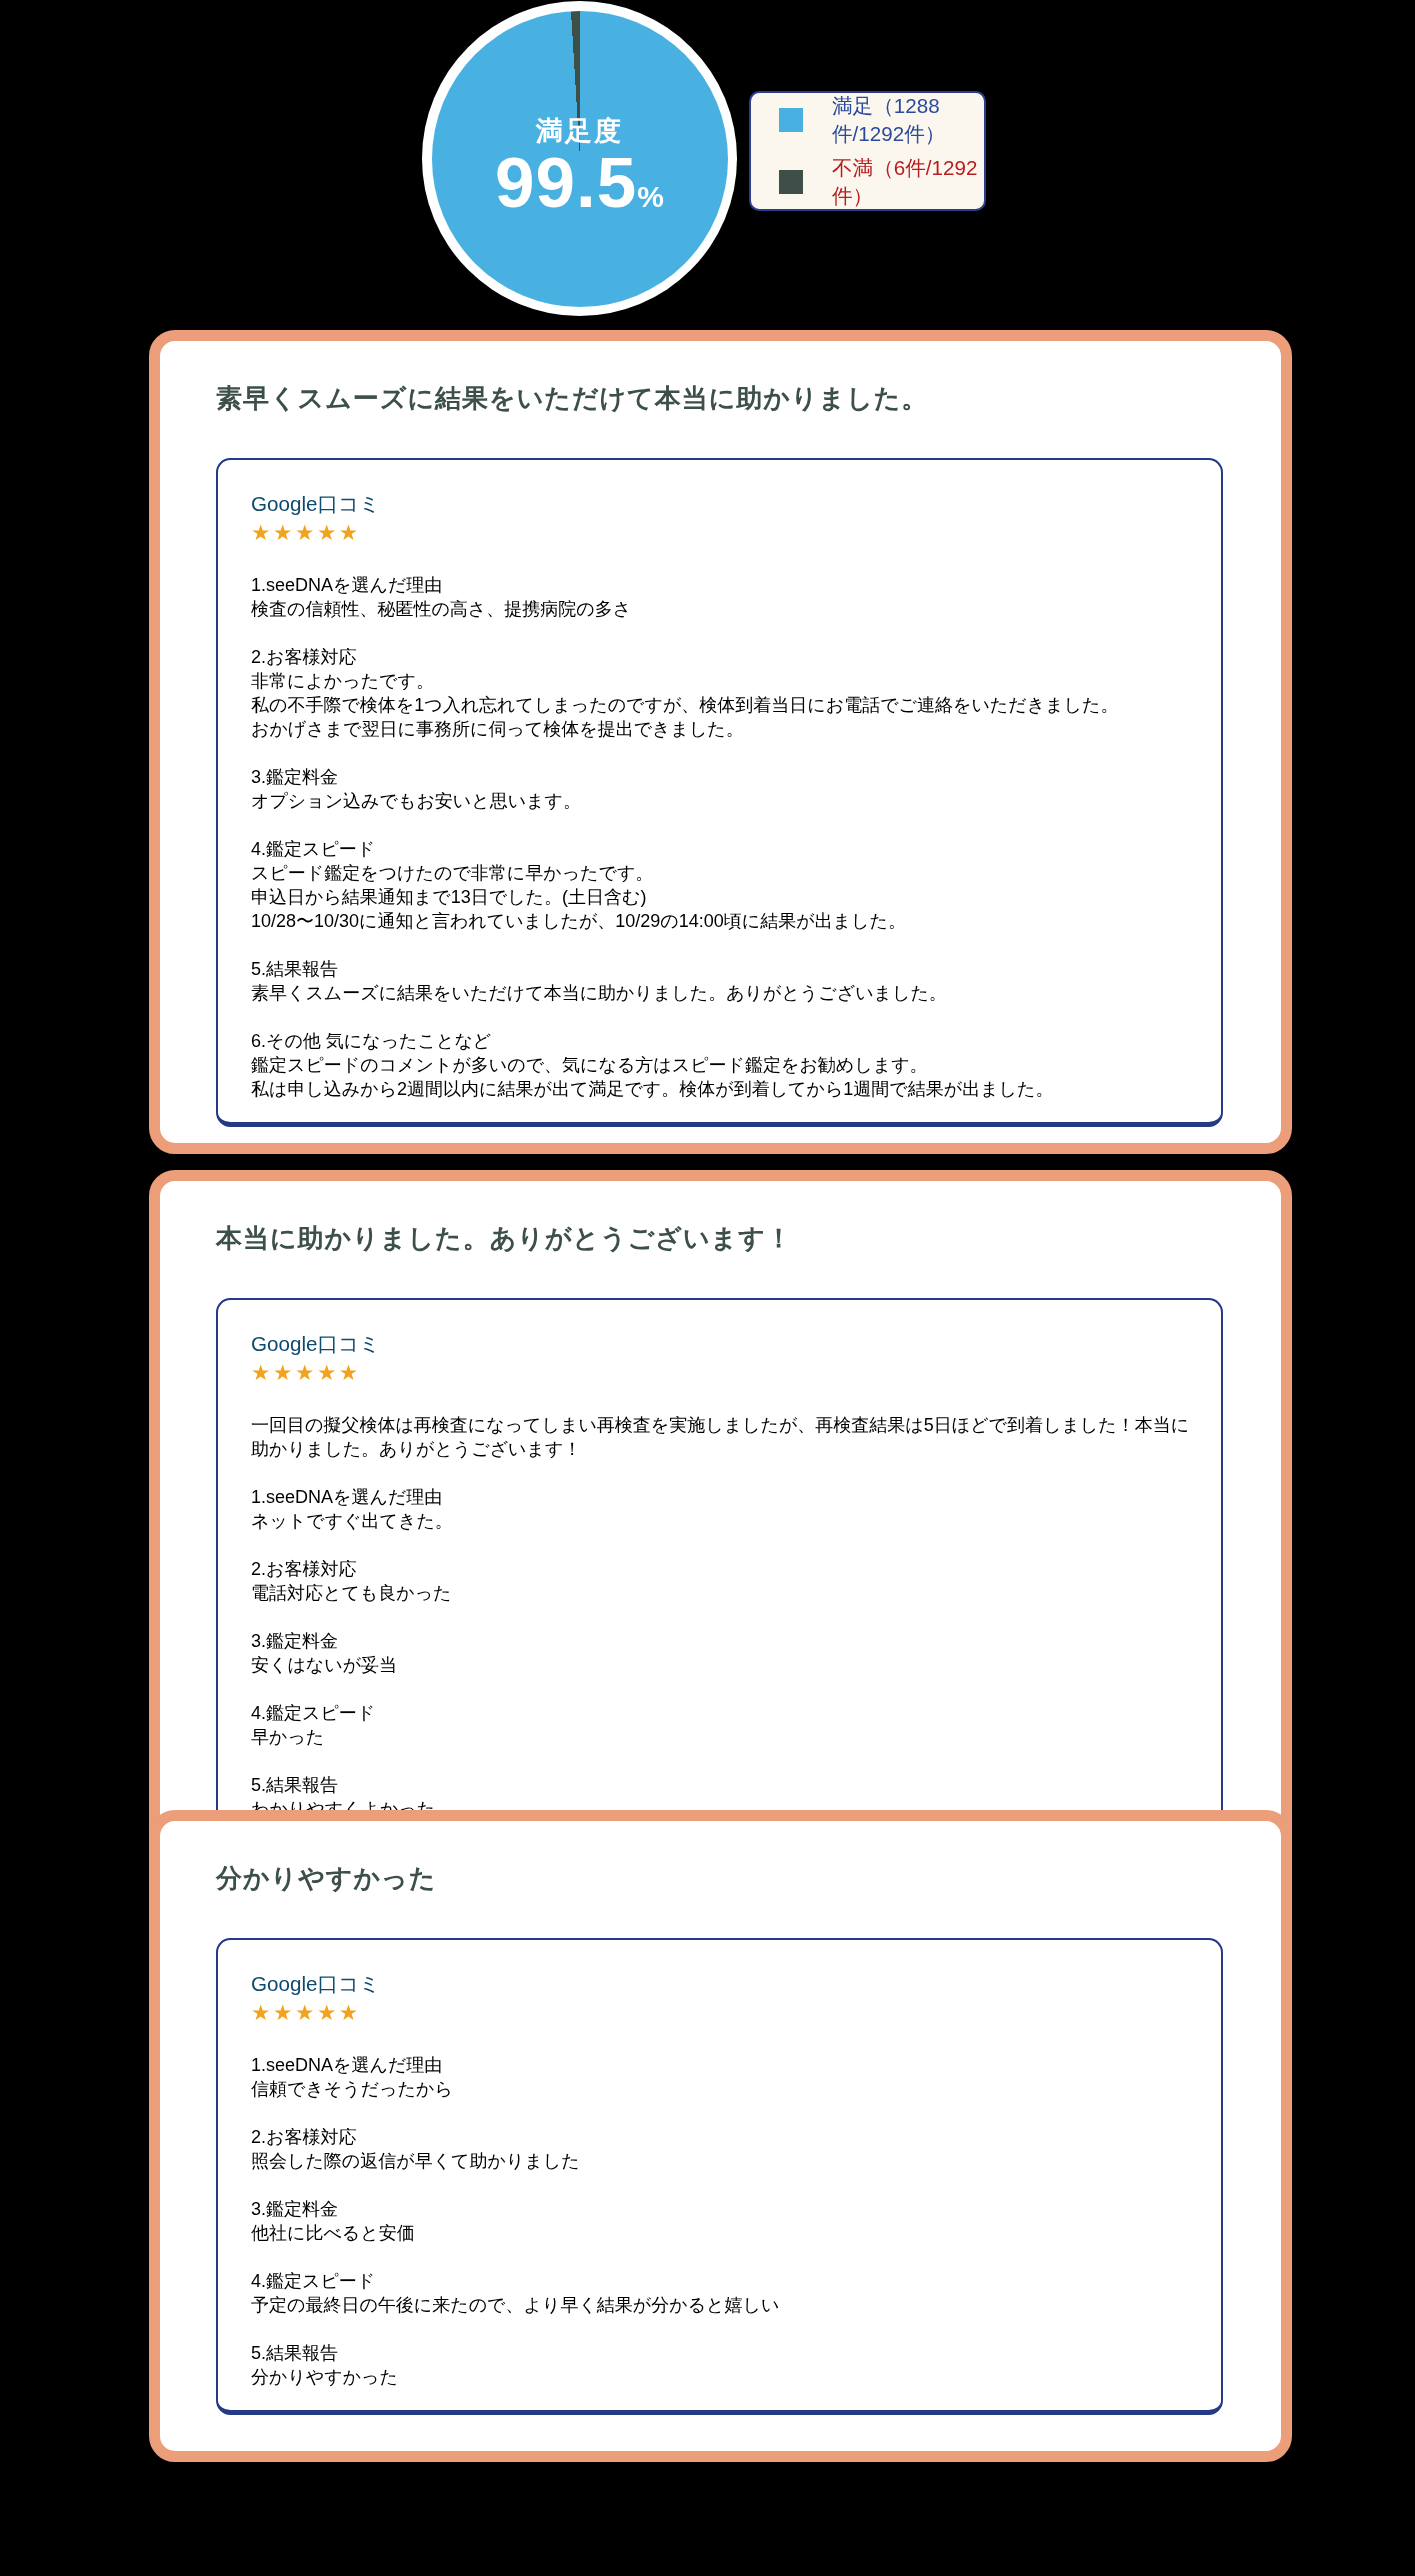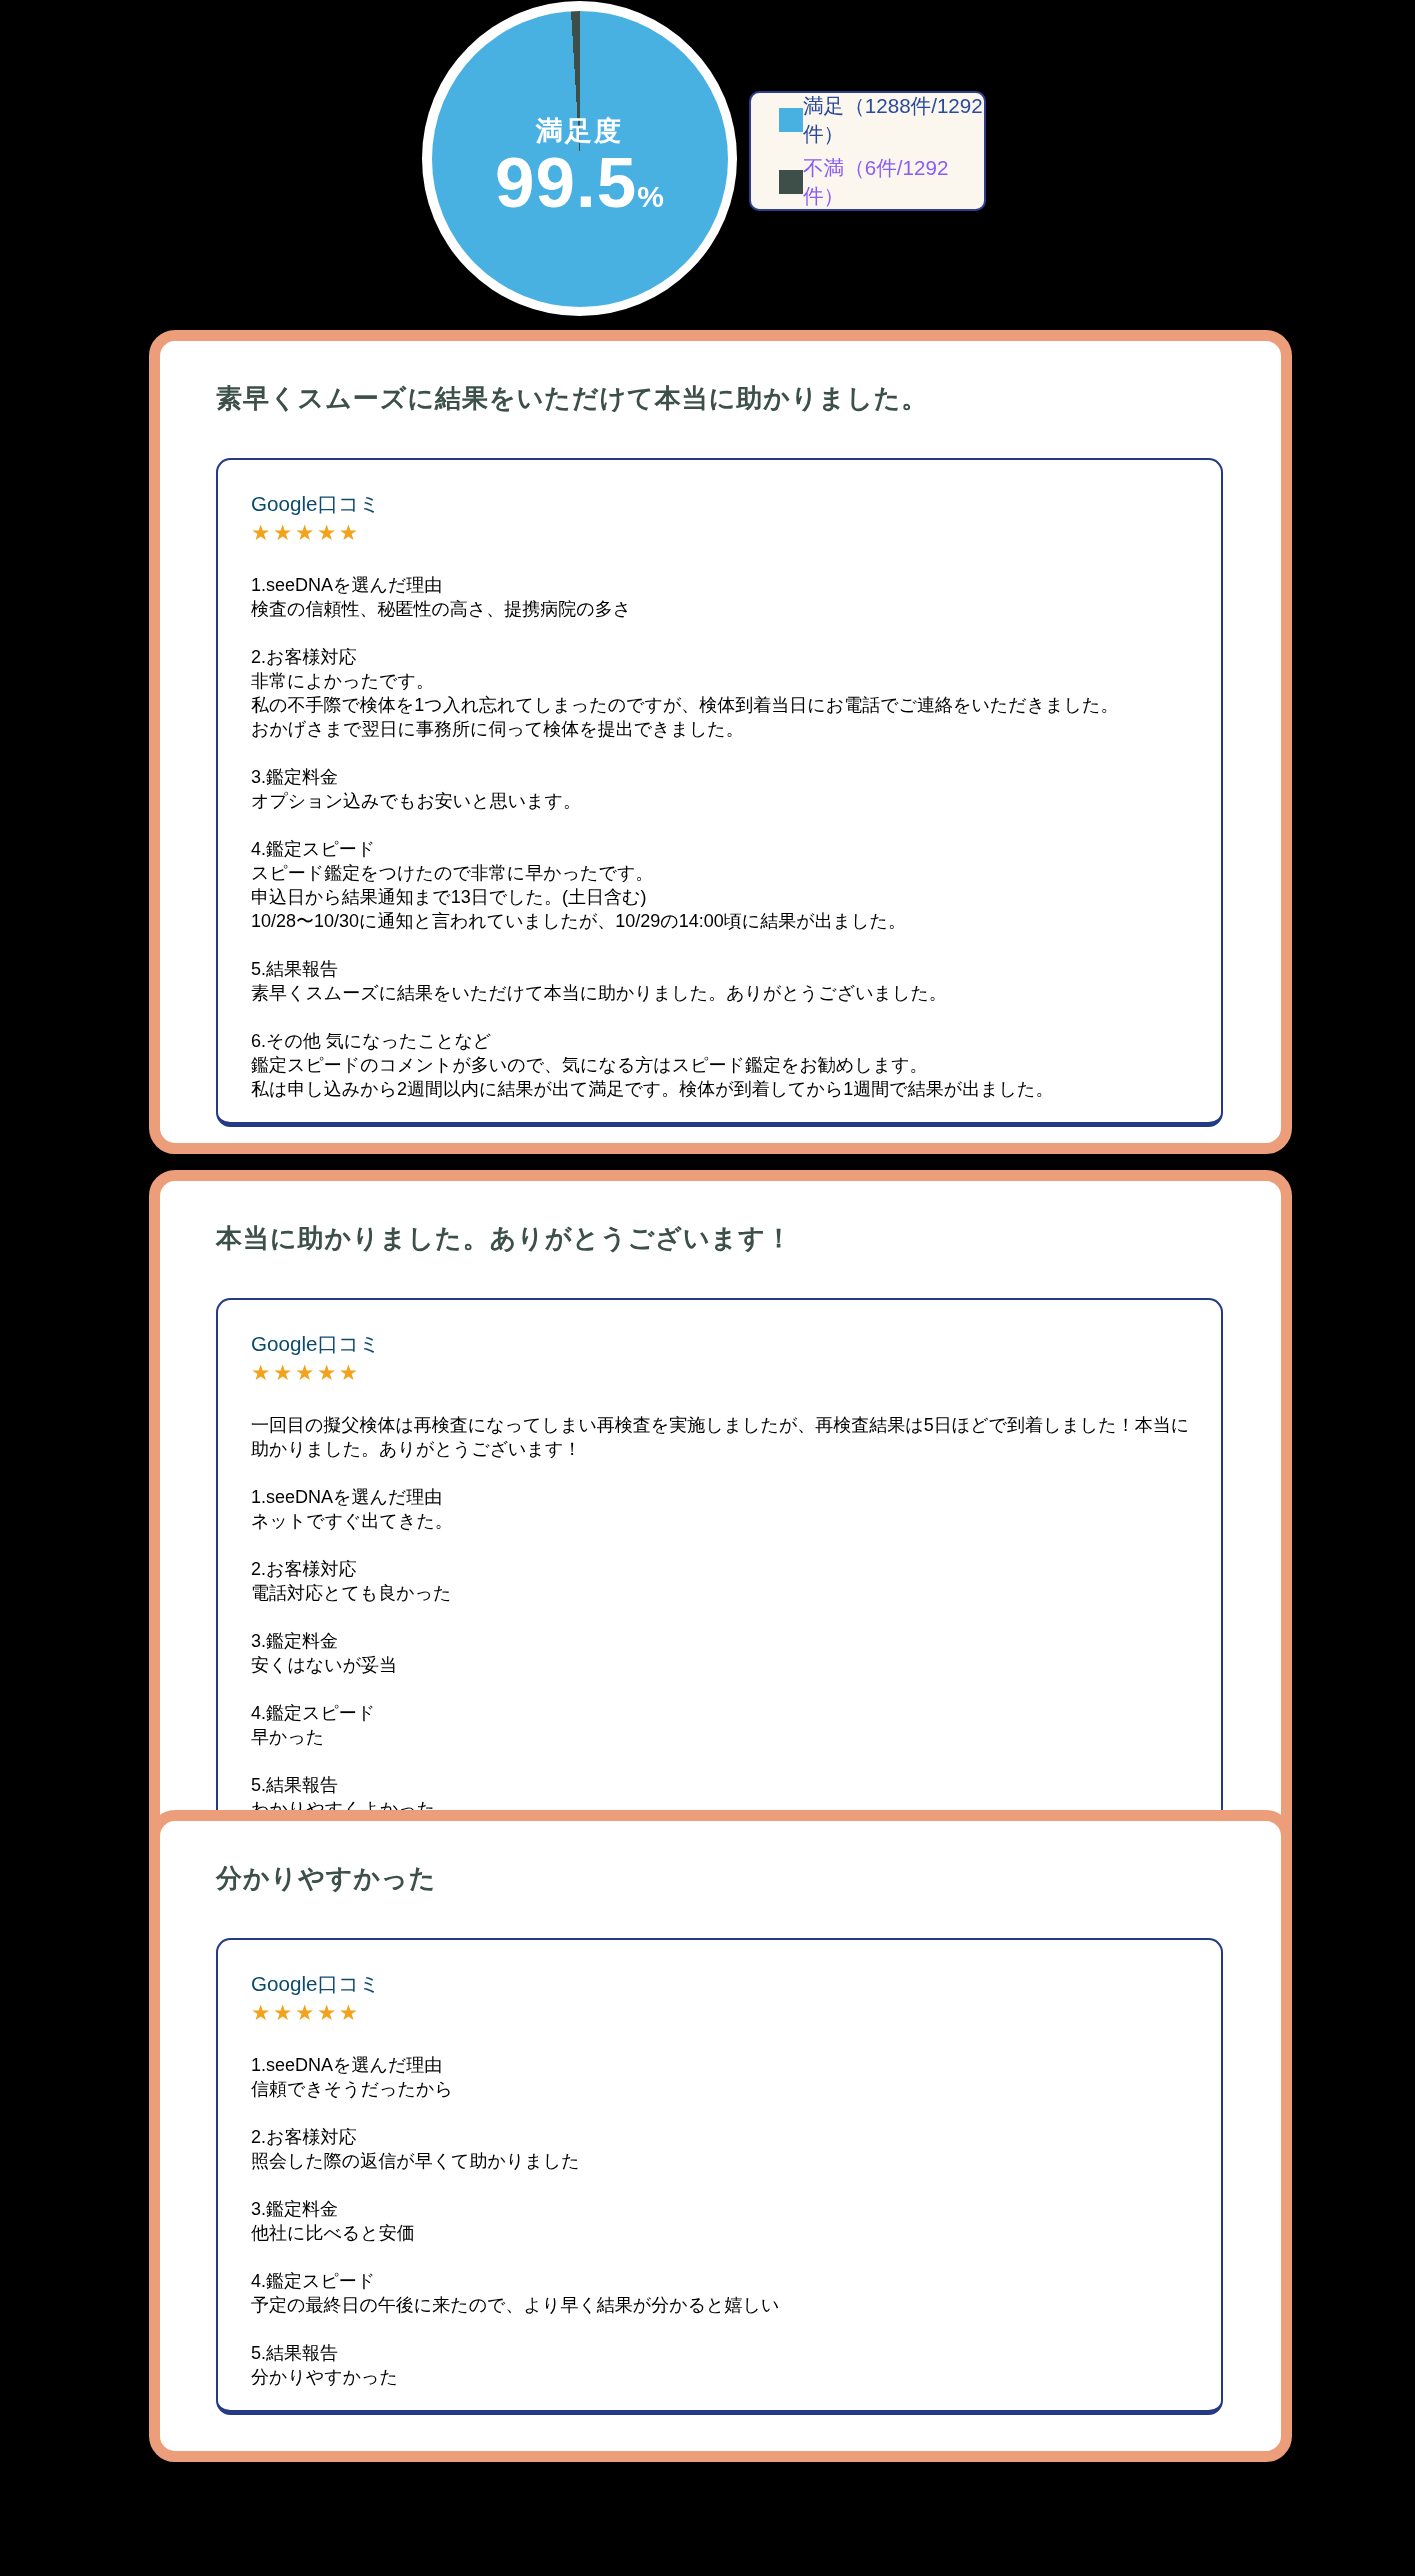--- a/index.html
+++ b/index.html
@@ -26,21 +26,21 @@
   .pie-label{margin-top:112px;font-size:27px;font-weight:bold;letter-spacing:2.1px;}
   .pie-value-row{margin-top:-5.2px;line-height:1.1;}
   .pie-value{font-size:71px;font-weight:bold;letter-spacing:1px;}
   .pie-percent{font-size:30px;font-weight:bold;}
   .legend{
     position:absolute;left:749px;top:91px;width:237px;height:120px;
     box-sizing:border-box;border-radius:10.3px;
     display:flex;flex-direction:column;justify-content:center;
     padding-left:28px;gap:6.7px;
   }
-  .legend-item{display:flex;align-items:center;gap:0;}
+  .legend-item{display:flex;align-items:center;gap:29px;}
   .legend-swatch{width:24px;height:24px;flex:0 0 auto;}
   .legend-label{font-size:20.6px;}
   
   .card{
     position:absolute;left:149px;width:1143px;
     background:#fff;border:11.3px solid #ec9d79;border-radius:26px;
     box-sizing:border-box;padding:41px 58px 0 56px;overflow:hidden;
   }
   .card-1{top:330px;height:824px;}
   .card-2{top:1170px;height:739px;}
@@ -72,21 +72,21 @@
   </div>
 </div>
 
 <div class="legend" id="legend" style="background: rgb(251, 247, 238); border: 2.1px solid rgb(44, 62, 142);">
   <div class="legend-item">
     <span class="legend-swatch" style="background: rgb(73, 176, 226);"></span>
     <span class="legend-label" style="color: rgb(43, 74, 155);">満足（1288件/1292件）</span>
   </div>
   <div class="legend-item">
     <span class="legend-swatch" style="background: rgb(61, 79, 72);"></span>
-    <span class="legend-label" style="color: #8b5cf6;">不満（6件/1292件）</span>
+    <span class="legend-label" style="color: #b91c1c;">不満（6件/1292件）</span>
   </div>
 </div>
 
 <section class="card card-1">
   <h2 class="card-title">素早くスムーズに結果をいただけて本当に助かりました。</h2>
   <div class="inner">
     <div class="google-label">Google口コミ</div>
     <div class="stars">★★★★★</div>
     <div class="review-body">
         <p class="review-paragraph"><span>1.seeDNAを選んだ理由</span><br><span>検査の信頼性、秘匿性の高さ、提携病院の多さ</span></p>

